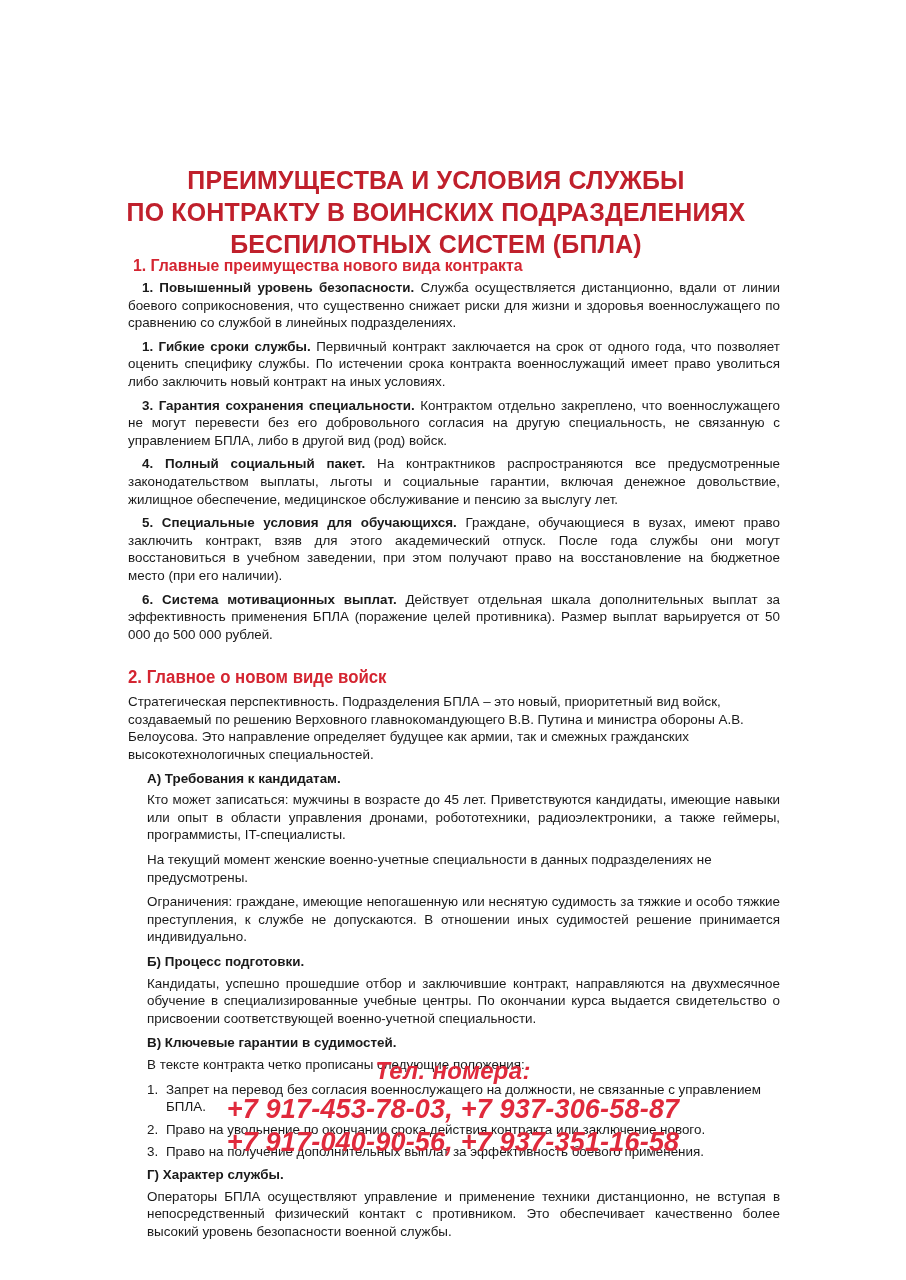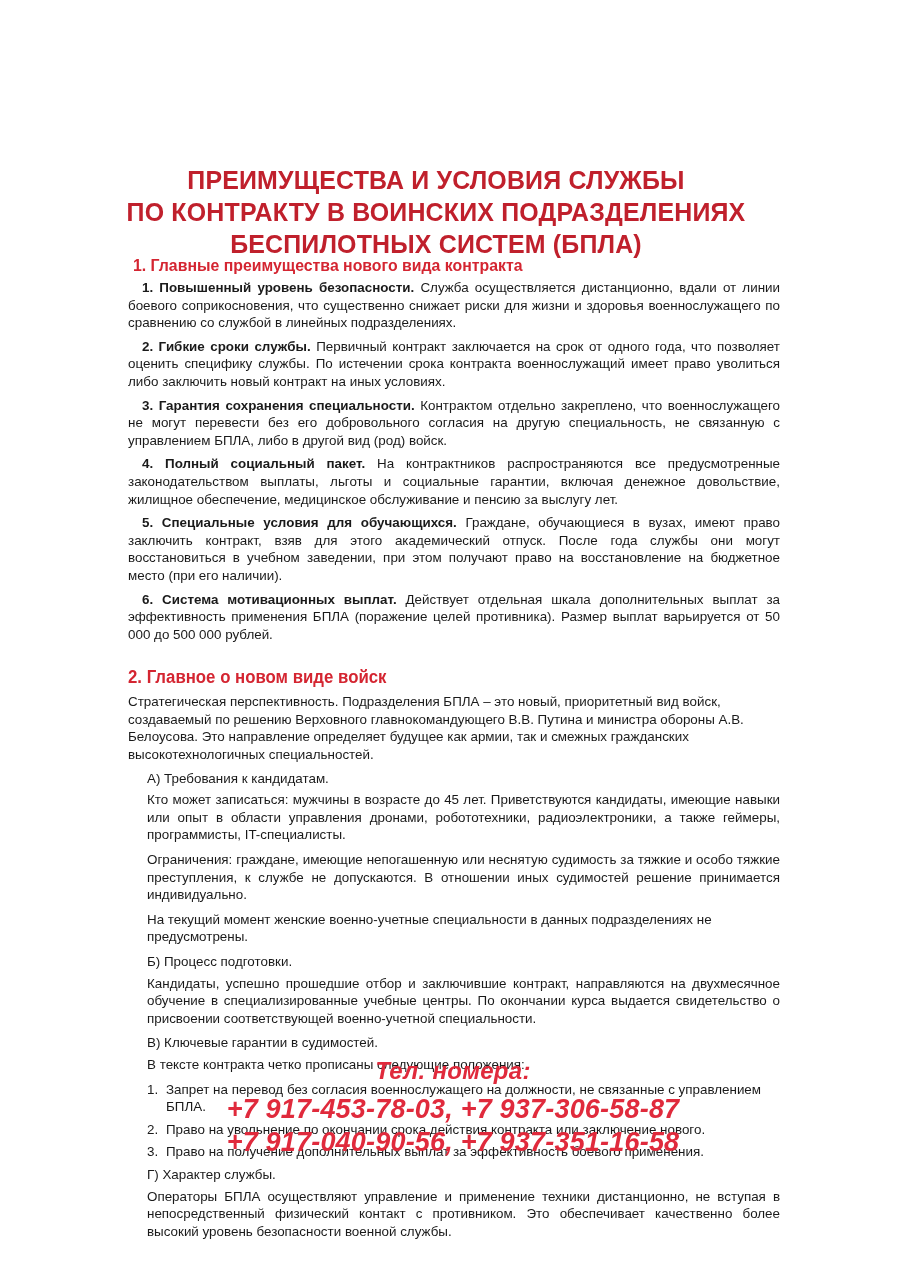--- a/index.html
+++ b/index.html
@@ -97,21 +97,21 @@
   }
 
   
   .sub {
     margin-left: 19px;
     width: 633px;
   }
 
   .sub-heading {
     font-size: 13.4px;
-    font-weight: normal;
+    font-weight: bold;
     line-height: 17.6px;
     margin: 0 0 4px 0;
   }
 
   .sub .para {
     text-align: justify;
     margin-bottom: 7px;
   }
 
   .sub .para.noj {
@@ -181,39 +181,39 @@
     <div class="title-line">ПО КОНТРАКТУ В ВОИНСКИХ ПОДРАЗДЕЛЕНИЯХ</div>
     <div class="title-line">БЕСПИЛОТНЫХ СИСТЕМ (БПЛА)</div>
   </div>
 
   <div class="content">
 
     <div class="section-heading">1. Главные преимущества нового вида контракта</div>
 
     <p class="para indent"><b>1. Повышенный уровень безопасности.</b><span> Служба осуществляется дистанционно, вдали от линии боевого соприкосновения, что существенно снижает риски для жизни и здоровья военнослужащего по сравнению со службой в линейных подразделениях.</span></p>
 
-    <p class="para indent"><b>2. Гибкие сроки службы.</b><span> Первичный контракт заключается на срок от одного года, что позволяет оценить специфику службы. По истечении срока контракта военнослужащий имеет право уволиться либо заключить новый контракт на иных условиях.</span></p>
+    <p class="para indent"><b>1. Гибкие сроки службы.</b><span> Первичный контракт заключается на срок от одного года, что позволяет оценить специфику службы. По истечении срока контракта военнослужащий имеет право уволиться либо заключить новый контракт на иных условиях.</span></p>
 
     <p class="para indent"><b>3. Гарантия сохранения специальности.</b><span> Контрактом отдельно закреплено, что военнослужащего не могут перевести без его добровольного согласия на другую специальность, не связанную с управлением БПЛА, либо в другой вид (род) войск.</span></p>
 
     <p class="para indent"><b>4. Полный социальный пакет.</b><span> На контрактников распространяются все предусмотренные законодательством выплаты, льготы и социальные гарантии, включая денежное довольствие, жилищное обеспечение, медицинское обслуживание и пенсию за выслугу лет.</span></p>
 
     <p class="para indent"><b>5. Специальные условия для обучающихся.</b><span> Граждане, обучающиеся в вузах, имеют право заключить контракт, взяв для этого академический отпуск. После года службы они могут восстановиться в учебном заведении, при этом получают право на восстановление на бюджетное место (при его наличии).</span></p>
 
     <p class="para indent"><b>6. Система мотивационных выплат.</b><span> Действует отдельная шкала дополнительных выплат за эффективность применения БПЛА (поражение целей противника). Размер выплат варьируется от 50 000 до 500 000 рублей.</span></p>
 
     <div class="section-heading second">2. Главное о новом виде войск</div>
 
     <p class="para plain">Стратегическая перспективность. Подразделения БПЛА – это новый, приоритетный вид войск, создаваемый по решению Верховного главнокомандующего В.В. Путина и министра обороны А.В. Белоусова. Это направление определяет будущее как армии, так и смежных гражданских высокотехнологичных специальностей.</p>
 
     <div class="sub">
       <div class="sub-heading">А) Требования к кандидатам.</div>
       <p class="para">Кто может записаться: мужчины в возрасте до 45 лет. Приветствуются кандидаты, имеющие навыки или опыт в области управления дронами, робототехники, радиоэлектроники, а также геймеры, программисты, IT-специалисты.</p>
+      <p class="para noj">На текущий момент женские военно-учетные специальности в данных подразделениях не предусмотрены.</p>
       <p class="para">Ограничения: граждане, имеющие непогашенную или неснятую судимость за тяжкие и особо тяжкие преступления, к службе не допускаются. В отношении иных судимостей решение принимается индивидуально.</p>
-      <p class="para noj">На текущий момент женские военно-учетные специальности в данных подразделениях не предусмотрены.</p>
     </div>
 
     <div class="sub">
       <div class="sub-heading">Б) Процесс подготовки.</div>
       <p class="para">Кандидаты, успешно прошедшие отбор и заключившие контракт, направляются на двухмесячное обучение в специализированные учебные центры. По окончании курса выдается свидетельство о присвоении соответствующей военно-учетной специальности.</p>
     </div>
 
     <div class="sub">
       <div class="sub-heading">В) Ключевые гарантии в судимостей.</div>
       <p class="para noj">В тексте контракта четко прописаны следующие положения:</p>

